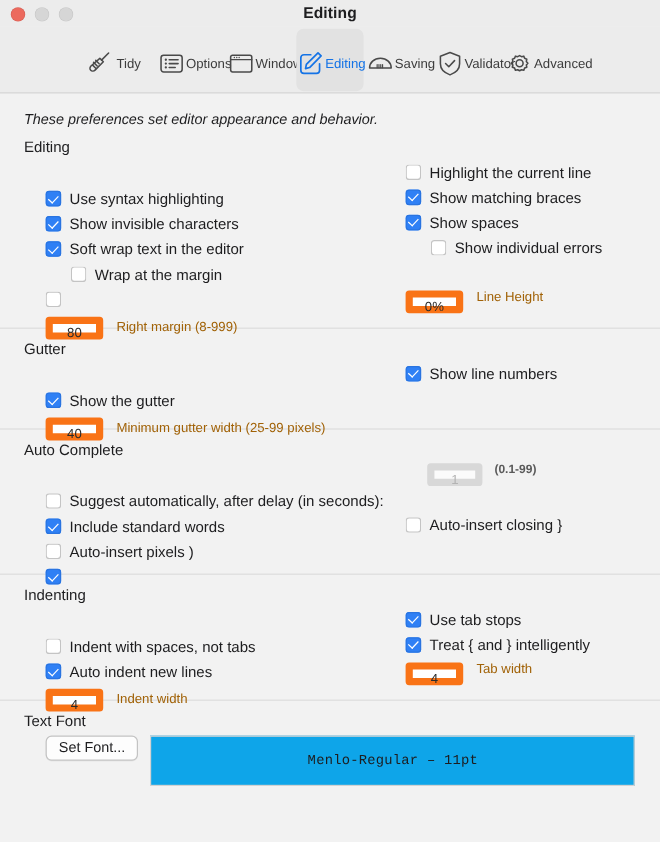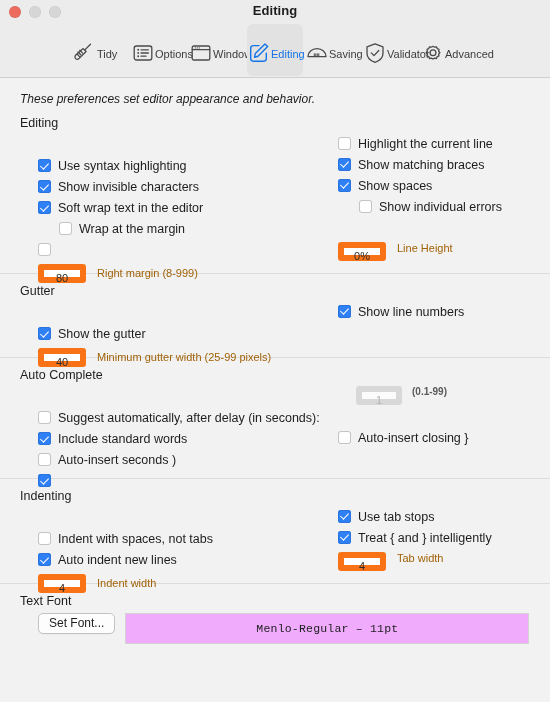--- a/index.html
+++ b/index.html
@@ -230,24 +230,24 @@
     font-size: 12px;
     color: #1d1d1f;
     font-family: "Liberation Sans", sans-serif;
     line-height: 19px;
     cursor: default;
     white-space: nowrap;
     box-shadow: 0 0.5px 0.5px rgba(0,0,0,.05);
   }
   .fontbox {
     margin-left: 10px;
-    background: #f0abfc;
+    background: #0ea5e9;
     border: 1px solid #d2d2d2;
     width: 404px;
-    height: 31px;
+    height: 42px;
     display: flex;
     align-items: center;
     justify-content: center;
   }
   .fontbox-text {
     font-family: "Liberation Mono", monospace;
     font-size: 11.5px;
     color: #1d1d1f;
     letter-spacing: 0.2px;
   }
@@ -470,21 +470,21 @@
           <div class="col-left">
             <span class="cb on"></span>
             <span class="cb-label">Include standard words</span>
           </div>
           <div class="col-right"></div>
         </div>
 
         <div class="row">
           <div class="col-left">
             <span class="cb off"></span>
-            <span class="cb-label">Auto-insert seconds )</span>
+            <span class="cb-label">Auto-insert pixels )</span>
           </div>
           <div class="col-right">
             <span class="cb off"></span>
             <span class="cb-label">Auto-insert closing }</span>
           </div>
         </div>
 
         <div class="row">
           <div class="col-left">
             <span class="cb on"></span>

